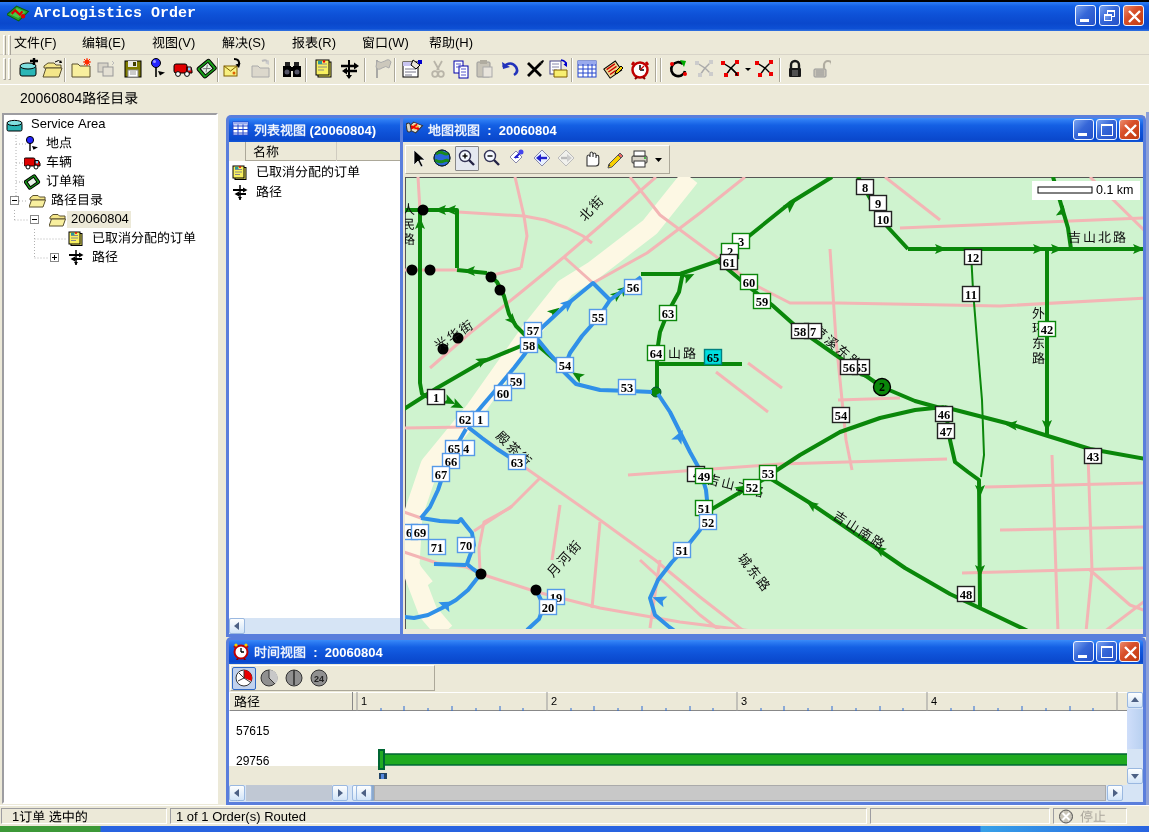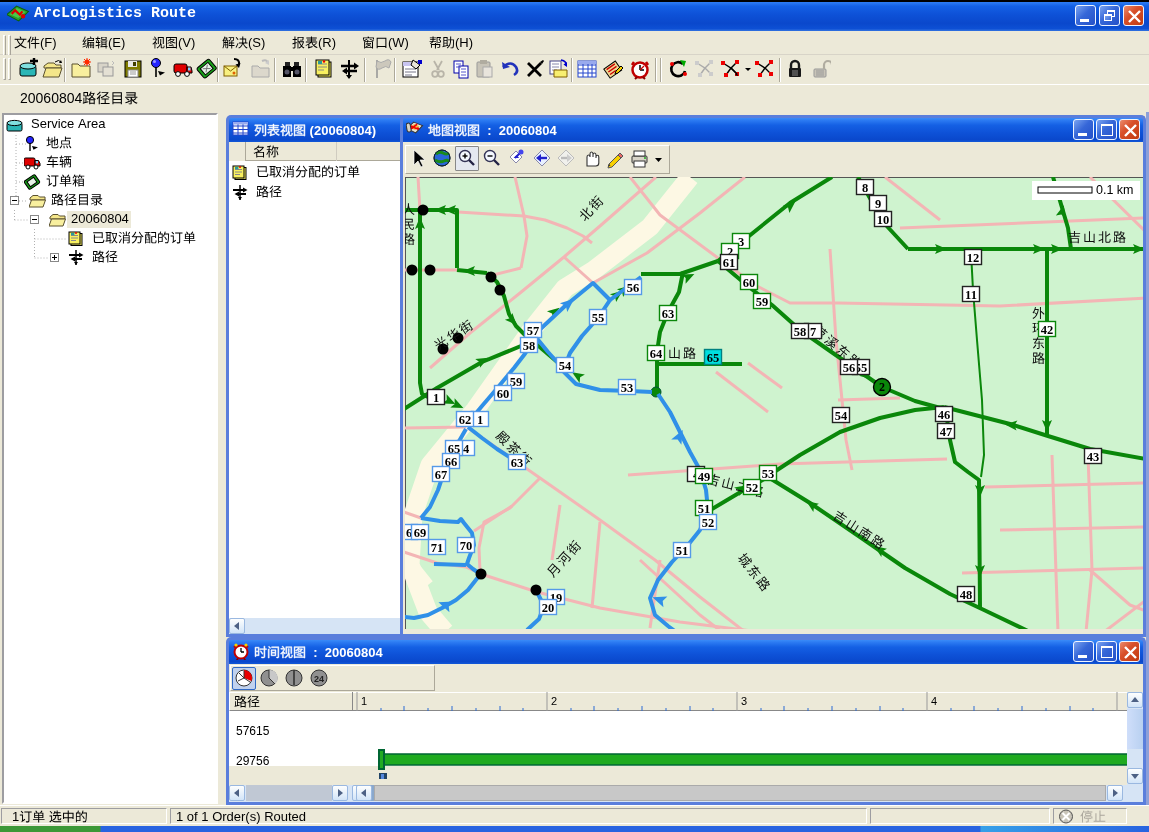--- a/index.html
+++ b/index.html
@@ -77,21 +77,21 @@
 <div class="abs" style="left:0;top:0;width:1149px;height:2px;background:#000"></div>
   </div>
 <svg class="abs" style="left:7px;top:5px" width="23" height="22">
     <g transform="rotate(-8 11 11)">
 <polygon points="11,1 22,8 11,16 0,8" fill="#2aa12a" stroke="#0c5c0c"></polygon>
 <polygon points="11,3 19,8 11,13 3,8" fill="#49c949"></polygon>
 <path d="M5 8 L9 5 L13 10 L16 7" stroke="#d00" stroke-width="2.2" fill="none"></path>
 <circle cx="16" cy="12" r="2.2" fill="#d00"></circle>
     </g>
   </svg>
-<div class="abs" style="left:34px;top:5px;font-family:'Liberation Mono',monospace;font-weight:bold;font-size:15px;color:#fff;letter-spacing:0px">ArcLogistics Route</div>
+<div class="abs" style="left:34px;top:5px;font-family:'Liberation Mono',monospace;font-weight:bold;font-size:15px;color:#fff;letter-spacing:0px">ArcLogistics Order</div>
 <div class="xpbtn" style="left:1075px;top:5px;width:21px;height:21px;background:linear-gradient(135deg,#7ba4f0,#3667d8 45%,#2450c8)">
     <div class="abs" style="left:4px;top:13px;width:9px;height:3px;background:#fff"></div>
   </div>
 <div class="xpbtn" style="left:1099px;top:5px;width:21px;height:21px;background:linear-gradient(135deg,#7ba4f0,#3667d8 45%,#2450c8)">
     <div class="abs" style="left:7px;top:4px;width:8px;height:7px;border:1px solid #fff;border-top:2px solid #fff"></div>
     <div class="abs" style="left:4px;top:8px;width:8px;height:7px;border:1px solid #fff;border-top:2px solid #fff;background:linear-gradient(135deg,#7ba4f0,#3667d8)"></div>
   </div>
 <div class="xpbtn" style="left:1123px;top:5px;width:21px;height:21px;background:linear-gradient(135deg,#eb8b6c,#d8502b 40%,#c23a0f)">
     <svg class="abs" style="left:0;top:0" width="21" height="21">
       <path d="M5.0 5.0 L16.0 16.0 M16.0 5.0 L5.0 16.0" stroke="#fff" stroke-width="2.4"></path>

